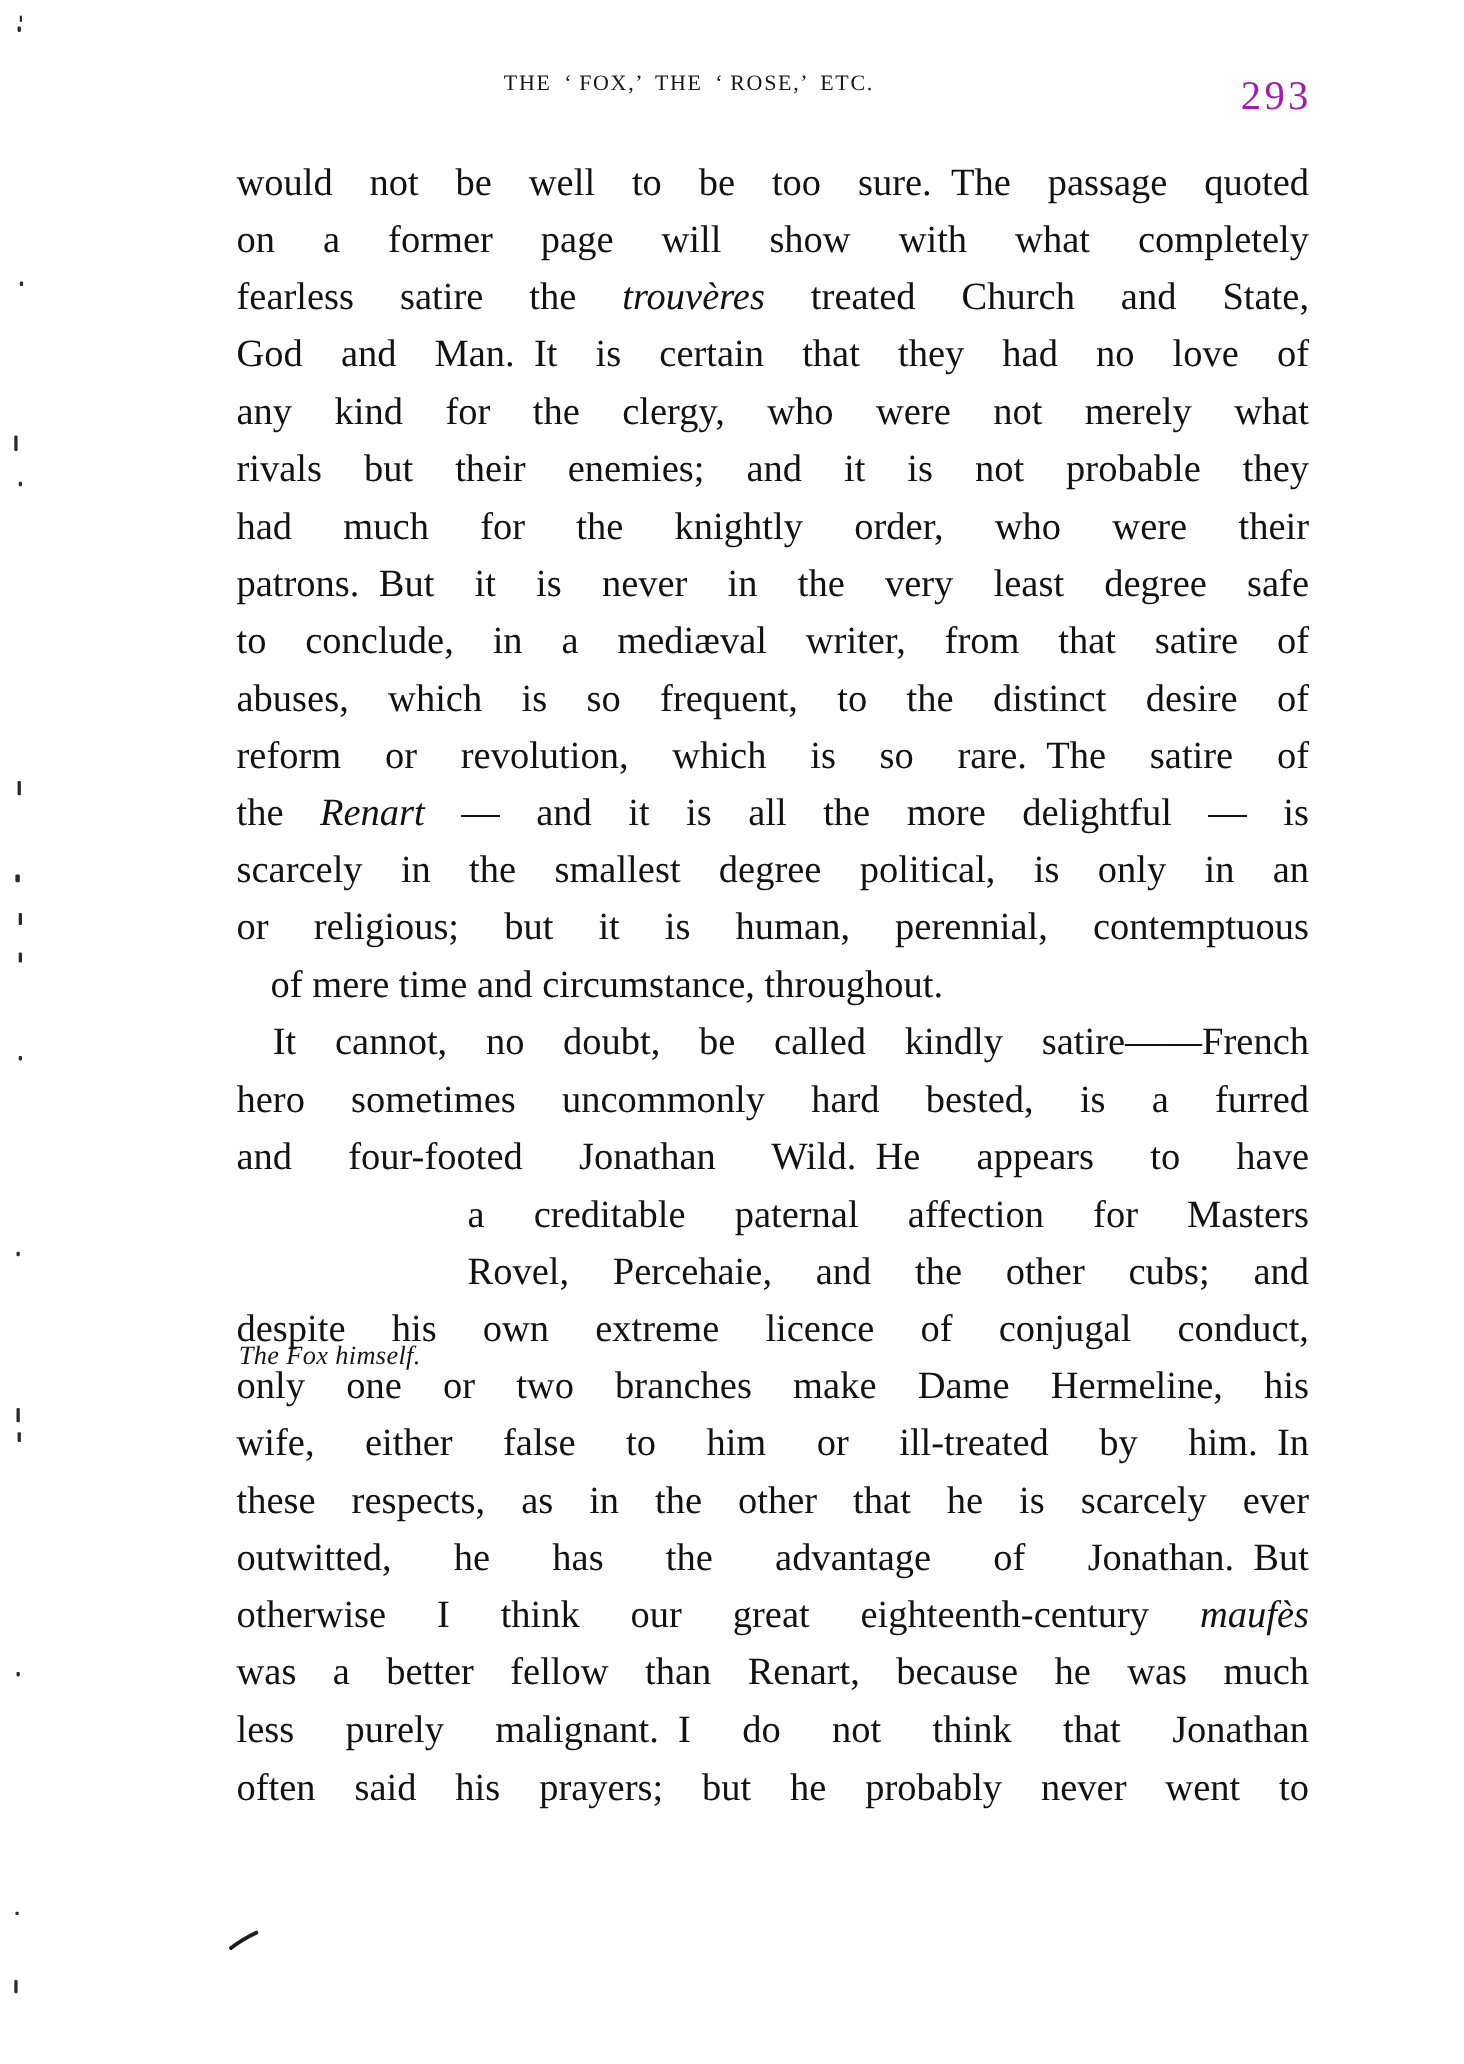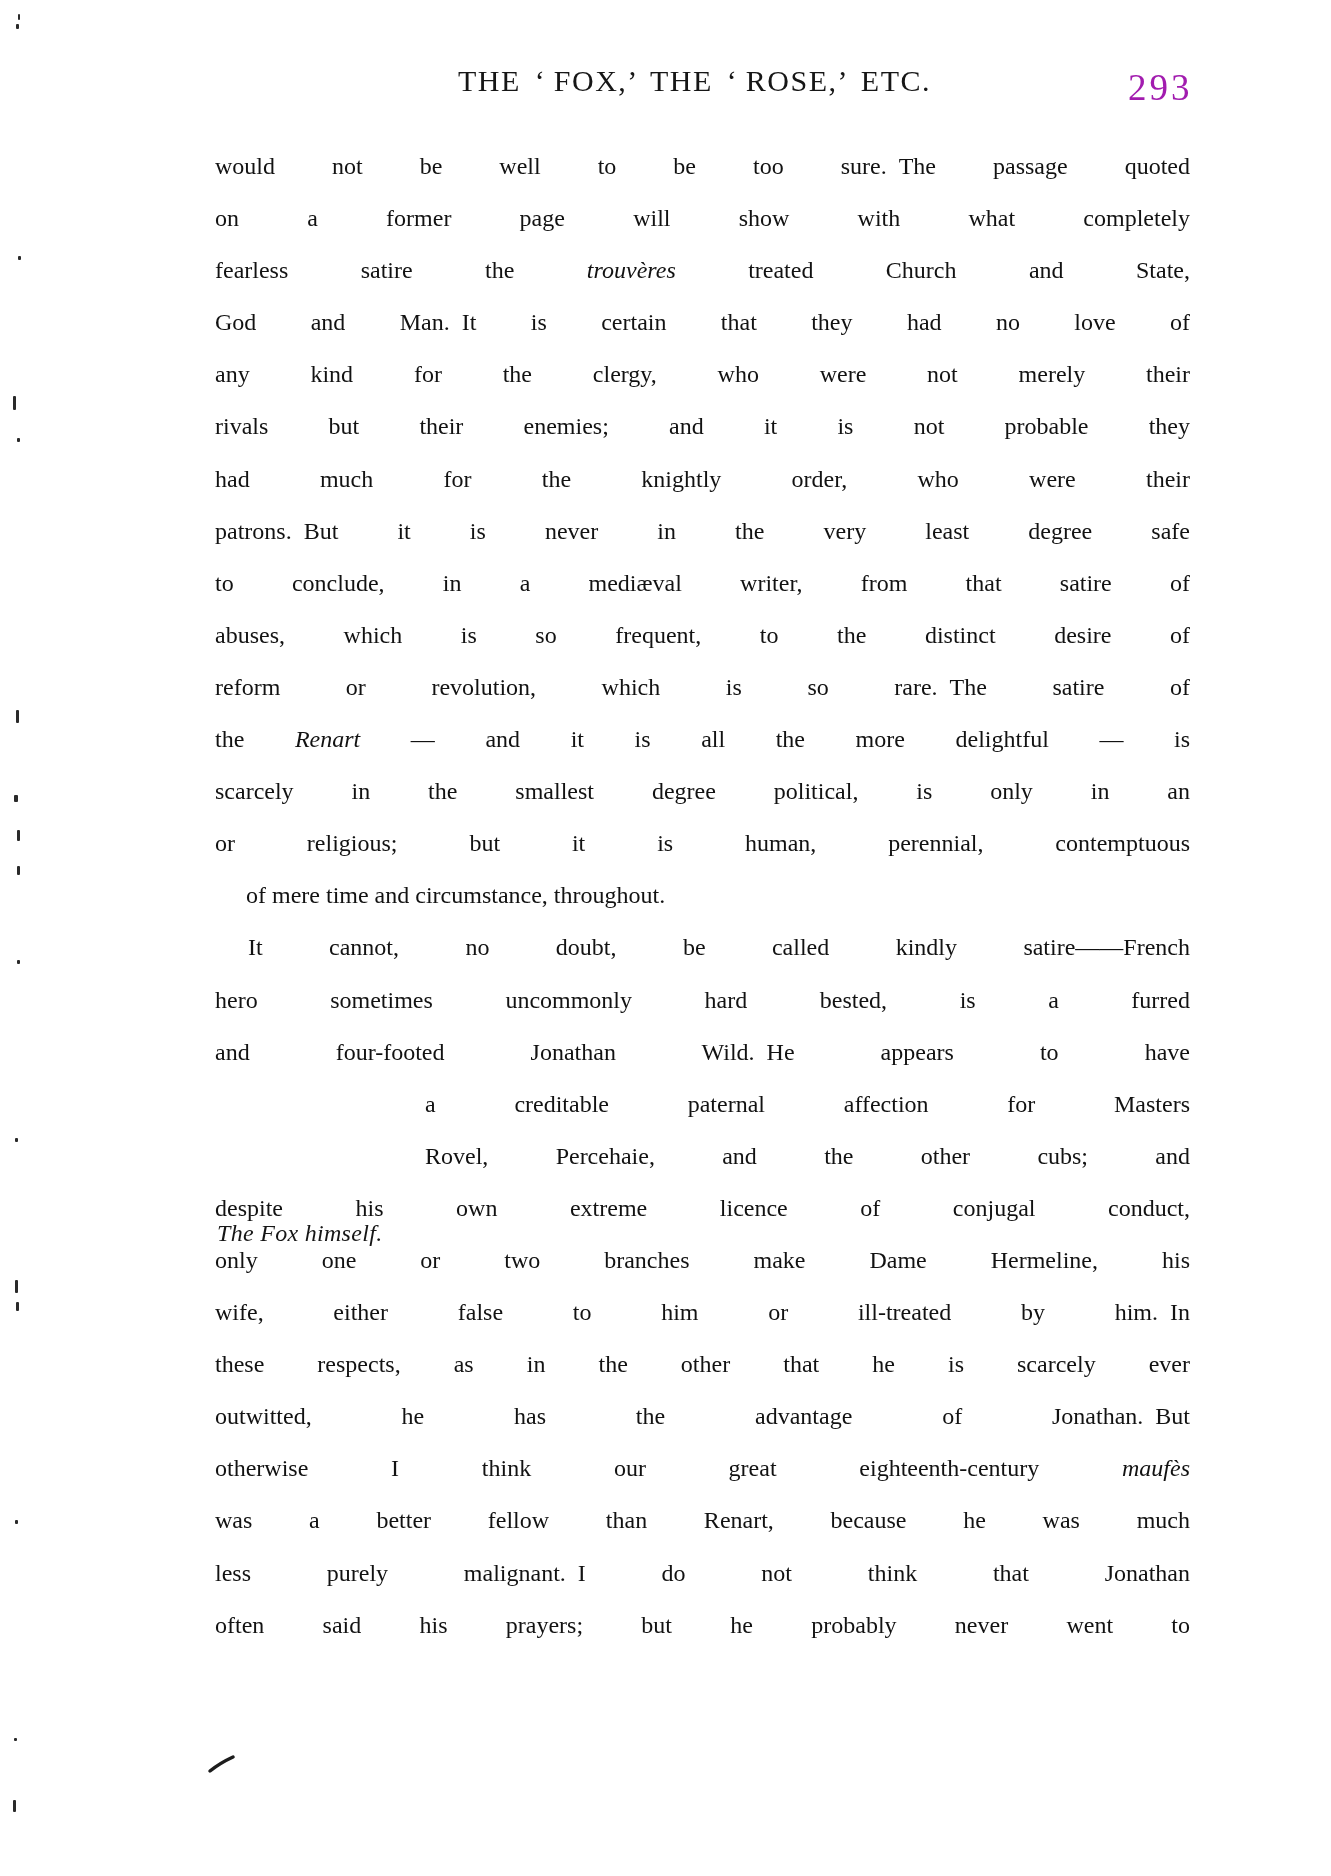--- a/index.html
+++ b/index.html
@@ -9,21 +9,21 @@
     height: 1876px;
     background: #ffffff;
     overflow: hidden;
     font-family: "Liberation Serif", serif;
     color: #121212;
   }
   .running-head {
     position: absolute;
     left: 458px;
     top: 66px;
-    font-size: 30px;
+    font-size: 20px;
     line-height: 1;
     letter-spacing: 1.5px;
     word-spacing: 5px;
     white-space: nowrap;
     color: #161616;
   }
   .page-number {
     position: absolute;
     left: 1128px;
     top: 69px;
@@ -34,21 +34,21 @@
   }
   .text-block {
     position: absolute;
     left: 215px;
     top: 140px;
     width: 975px;
   }
   .line {
     height: 52.1px;
     line-height: 52.1px;
-    font-size: 24px;
+    font-size: 35px;
     white-space: normal;
     text-align: justify;
     text-align-last: justify;
   }
   .line.noj {
     text-align: left;
     text-align-last: left;
     margin-left: 31px;
   }
   .line.p-indent { text-indent: 33px; }
@@ -86,21 +86,21 @@
 
   <div class="running-head">THE ‘ FOX,’ THE ‘ ROSE,’ ETC.</div>
 
   <div class="page-number">293</div>
 
   <div class="text-block" id="text-block">
       <div class="line"><span>would not be well to be too sure. The passage quoted</span></div>
       <div class="line"><span>on a former page will show with what completely</span></div>
       <div class="line"><span>fearless satire the </span><i>trouvères</i><span> treated Church and State,</span></div>
       <div class="line"><span>God and Man. It is certain that they had no love of</span></div>
-      <div class="line"><span>any kind for the clergy, who were not merely their</span></div>
+      <div class="line"><span>any kind for the clergy, who were not merely what</span></div>
       <div class="line"><span>rivals but their enemies; and it is not probable they</span></div>
       <div class="line"><span>had much for the knightly order, who were their</span></div>
       <div class="line"><span>patrons. But it is never in the very least degree safe</span></div>
       <div class="line"><span>to conclude, in a mediæval writer, from that satire of</span></div>
       <div class="line"><span>abuses, which is so frequent, to the distinct desire of</span></div>
       <div class="line"><span>reform or revolution, which is so rare. The satire of</span></div>
       <div class="line"><span>the </span><i>Renart</i><span> — and it is all the more delightful — is</span></div>
       <div class="line"><span>scarcely in the smallest degree political, is only in an</span></div>
       <div class="line"><span>or religious; but it is human, perennial, contemptuous</span></div>
       <div class="line noj"><span>of mere time and circumstance, throughout.</span></div>

